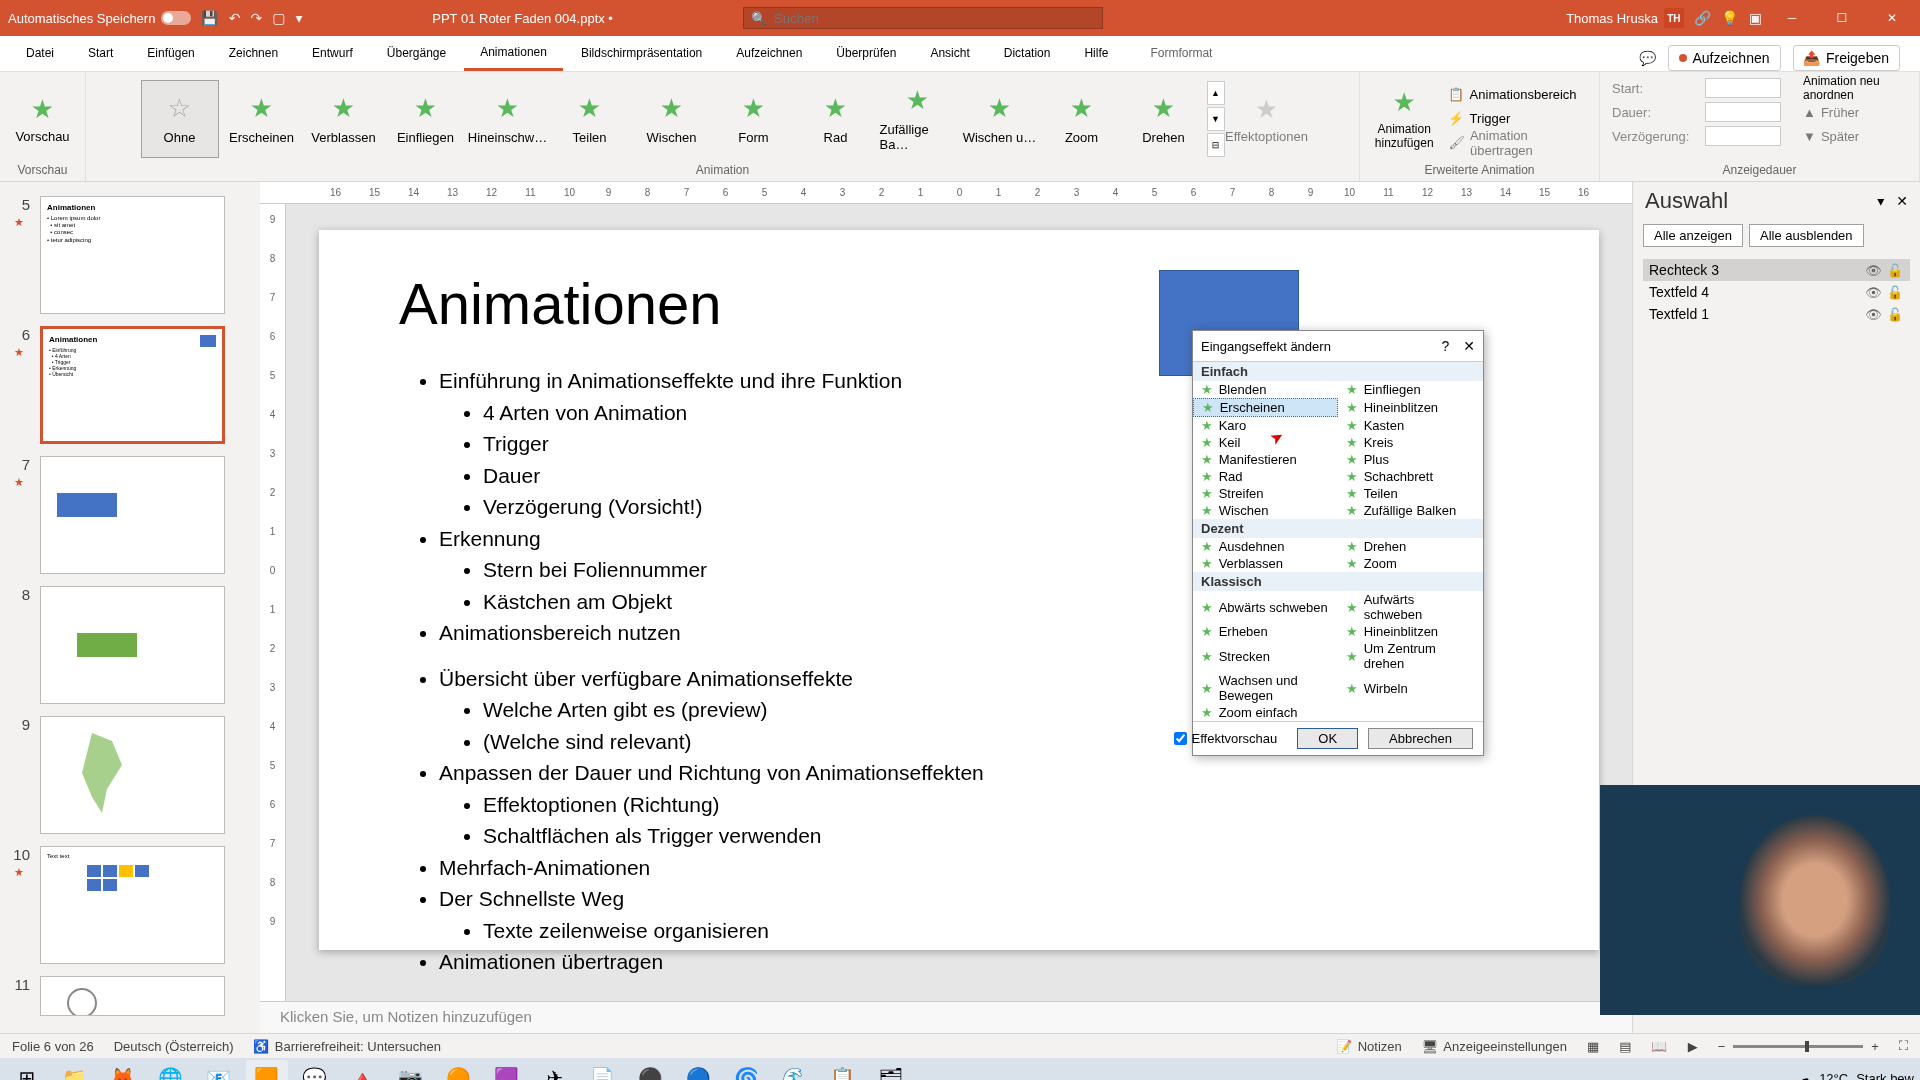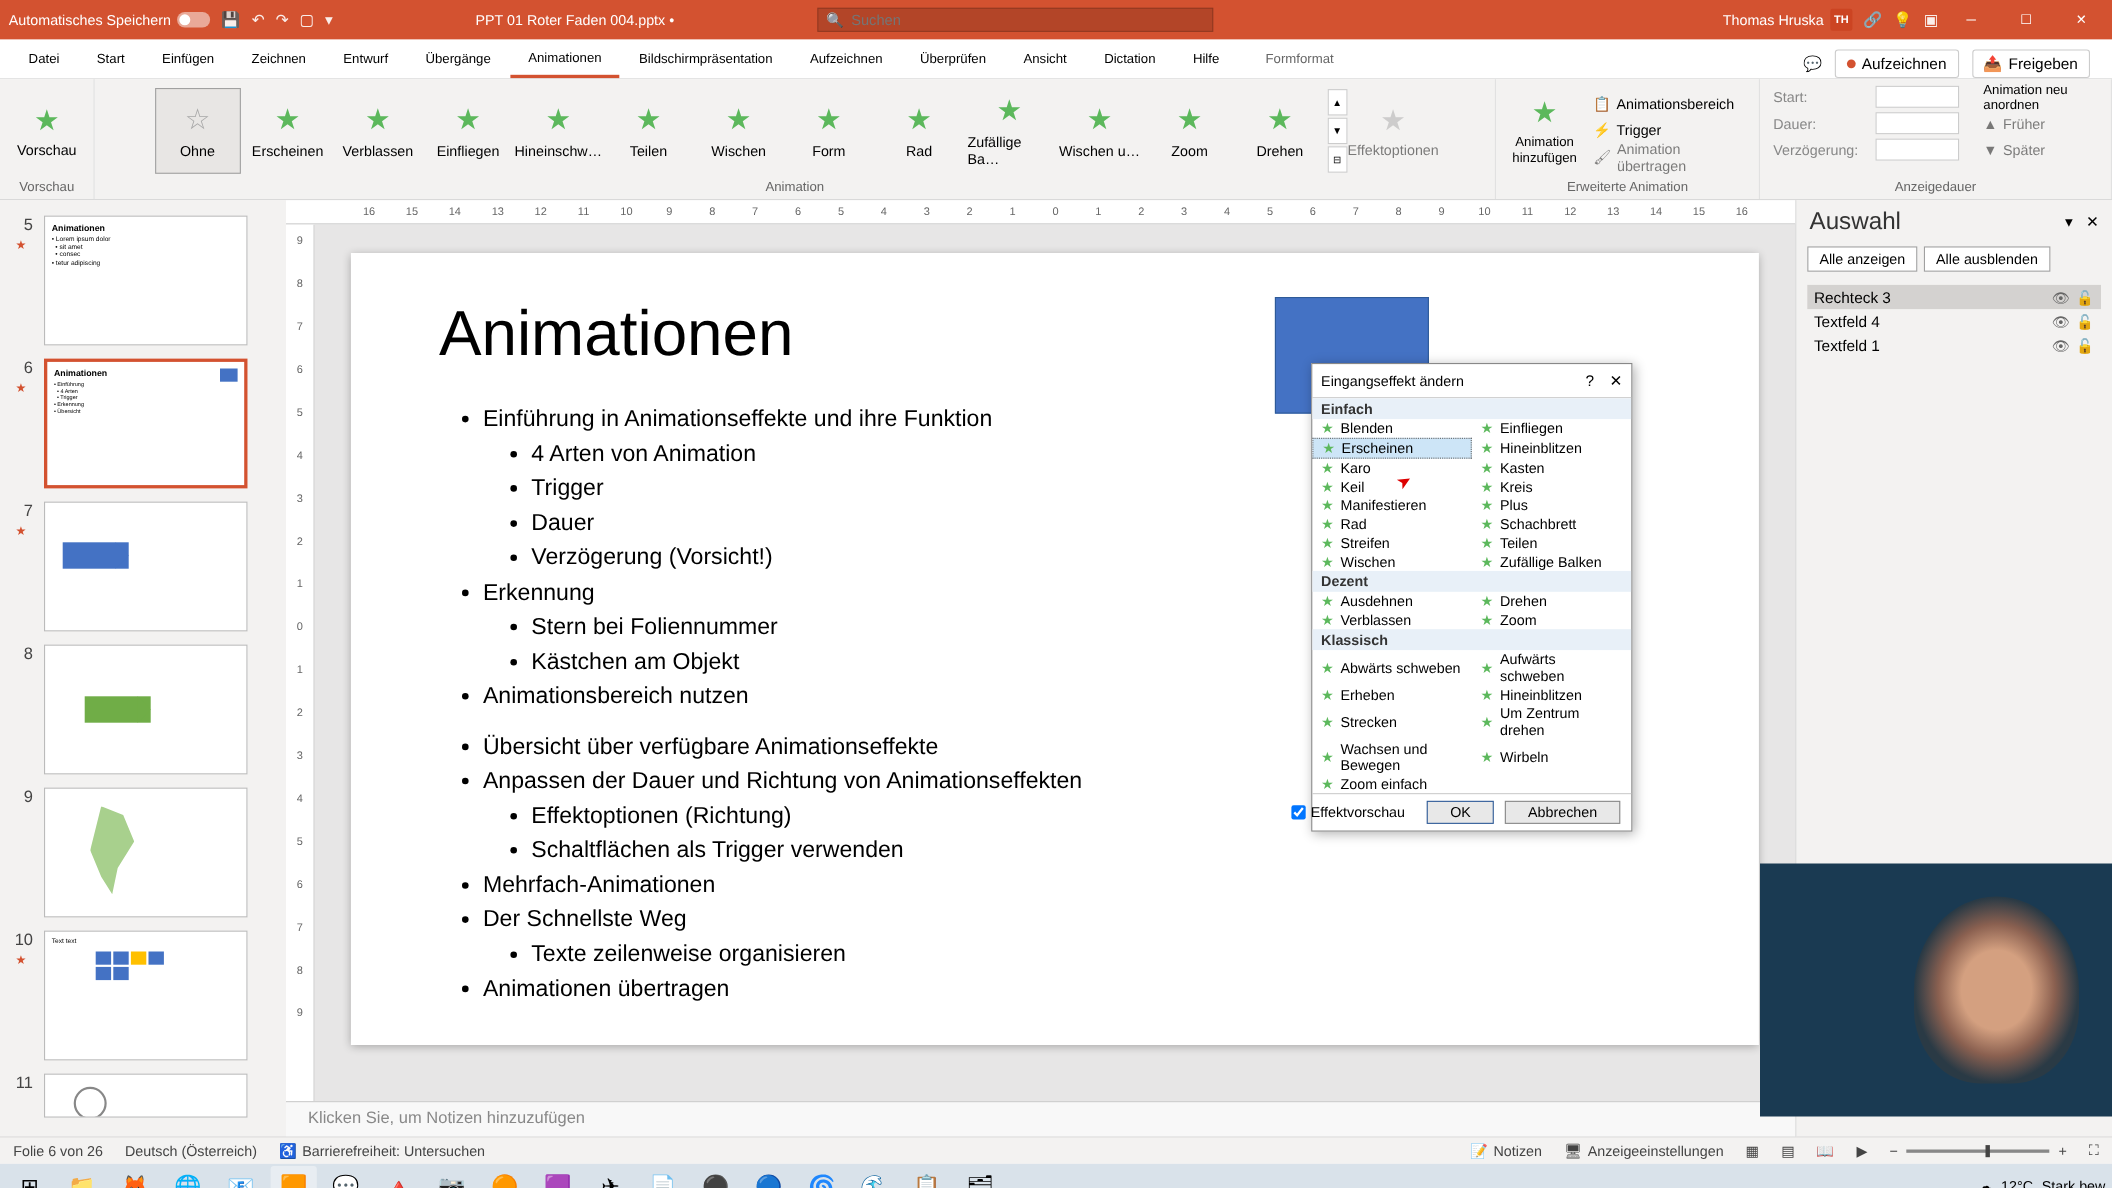--- a/index.html
+++ b/index.html
@@ -452,20 +452,24 @@
             </ul>
             <li>Erkennung</li>
             <ul>
               <li>Stern bei Foliennummer</li>
               <li>Kästchen am Objekt</li>
             </ul>
             <li>Animationsbereich nutzen</li>
           </ul>
           <ul style="margin-top:14px">
             <li>Übersicht über verfügbare Animationseffekte</li>
+            <ul>
+              <li>Welche Arten gibt es (preview)</li>
+              <li>(Welche sind relevant)</li>
+            </ul>
             <li>Anpassen der Dauer und Richtung von Animationseffekten</li>
             <ul>
               <li>Effektoptionen (Richtung)</li>
               <li>Schaltflächen als Trigger verwenden</li>
             </ul>
             <li>Mehrfach-Animationen</li>
             <li>Der Schnellste Weg</li>
             <ul>
                 <li>Texte zeilenweise organisieren</li>
               </ul>

